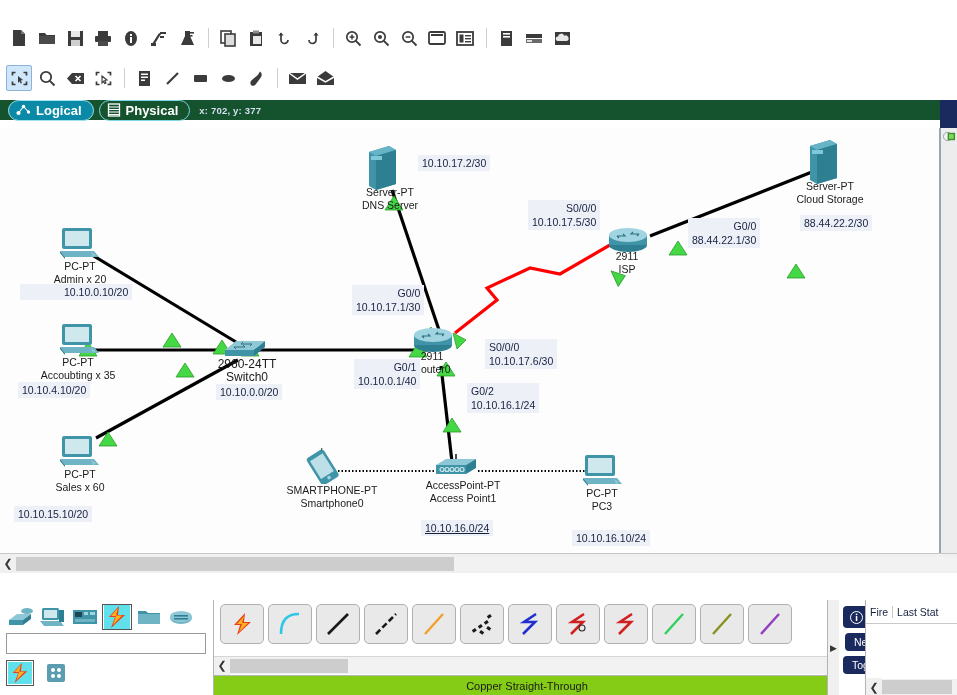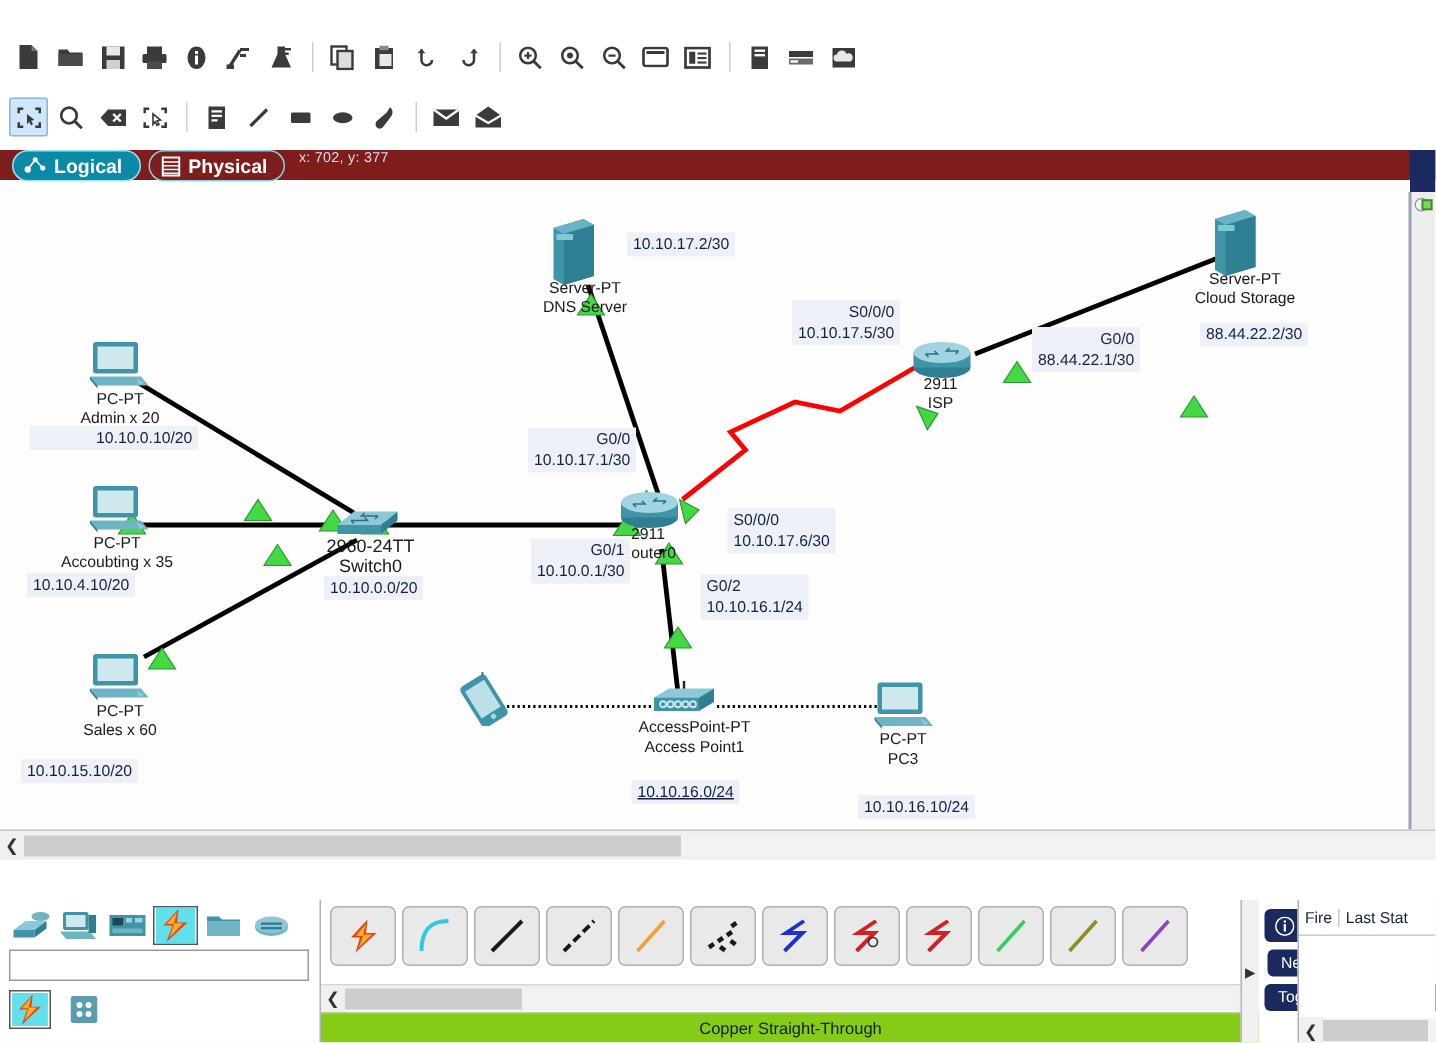--- a/index.html
+++ b/index.html
@@ -33,35 +33,35 @@
   .tb-sep {
     width: 1px; height: 20px; background: #cfcfcf;
     margin: 0 6px;
   }
   .tb-btn svg { display:block; }
 
   
   #tabbar {
     position: absolute; left: 0; top: 100px;
     width: 957px; height: 20px;
-    background: #7f1d1d;
-    display: flex; align-items: flex-start;
+    background: #14532d;
+    display: flex; align-items: center;
     padding-left: 8px;
   }
   .pt-tab {
     display: flex; align-items: center; gap: 5px;
     height: 21px; padding: 0 11px 0 7px;
     border: 1.6px solid #7fd6e8; border-radius: 11px;
     color: #ffffff; font-size: 13px; font-weight: bold;
     margin-right: 5px;
   }
   .pt-tab.active { background: #0b8aa8; border-color:#9fe3f2; }
   .pt-tab.inactive { background: transparent; }
   #coords {
-    color: #d9dff2; font-size: 9.5px; font-weight: normal;
+    color: #d9dff2; font-size: 9.5px; font-weight: bold;
     margin-left: 4px; letter-spacing: 0.2px;
   }
 
   
   #canvas-wrap {
     position: absolute; left: 0; top: 128px;
     width: 940px; height: 425px;
     background: #fdfdfd;
     border-right: 1px solid #9aa2b5;
     overflow: hidden;
@@ -590,20 +590,24 @@
       <div class="node" style="left:303px; top:320px;">
         <svg class="glyph" width="42" height="36" viewBox="0 0 42 36">
           <g transform="rotate(-32 20 18)">
             <rect x="9" y="3" width="20" height="32" rx="3" fill="#3f94a8"></rect>
             <rect x="11.5" y="7" width="15" height="21" fill="#bcdfe8"></rect>
             <circle cx="19" cy="31" r="1.8" fill="#9fd4e0"></circle>
             <line x1="27" y1="4" x2="33" y2="-4" stroke="#5a5a5a" stroke-width="1.2"></line>
           </g>
         </svg>
       </div>
+      <div class="nlabel" style="position:absolute; left:272px; top:356px; width:120px; text-align:center; font-size:10.5px; line-height:13px; color:#1a1a1a;">
+        <div>SMARTPHONE-PT</div>
+        <div>Smartphone0</div>
+      </div>
 
       <div class="node" style="left:432px; top:326px;">
         <svg class="glyph" width="48" height="26" viewBox="0 0 48 26">
           <line x1="24" y1="0" x2="24" y2="9" stroke="#222" stroke-width="1.6"></line>
           <polygon points="4,11 14,5 44,5 34,11" fill="#8ec7d6"></polygon>
           <polygon points="4,11 34,11 34,20 4,20" fill="#3f94a8"></polygon>
           <polygon points="34,11 44,5 44,14 34,20" fill="#2f7f93"></polygon>
           <g fill="none" stroke="#cfe8ee" stroke-width="1.2">
             <circle cx="10" cy="15.5" r="2"></circle>
               <circle cx="15" cy="15.5" r="2"></circle>
@@ -646,21 +650,21 @@
       <div class="iplabel" style="left:352px; top:157px;">
         <div>G0/0</div>
         <div>10.10.17.1/30</div>
       </div>
       <div class="iplabel" style="left:485px; top:211px; text-align:left;">
         <div>S0/0/0</div>
         <div>10.10.17.6/30</div>
       </div>
       <div class="iplabel" style="left:354px; top:231px;">
         <div>G0/1</div>
-        <div>10.10.0.1/30</div>
+        <div>10.10.0.1/40</div>
       </div>
       <div class="iplabel" style="left:467px; top:255px; text-align:left;">
         <div>G0/2</div>
         <div>10.10.16.1/24</div>
       </div>
       <div class="iplabel c" style="left:216px; top:256px;">10.10.0.0/20</div>
       <div class="iplabel c" style="left:20px; top:156px;padding-left:44px;">10.10.0.10/20</div>
       <div class="iplabel c" style="left:18px; top:254px;">10.10.4.10/20</div>
       <div class="iplabel c" style="left:14px; top:364px;margin-top:14px;">10.10.15.10/20</div>
       <div class="iplabel c" style="left:421px; top:392px;text-decoration:underline;">10.10.16.0/24</div>

